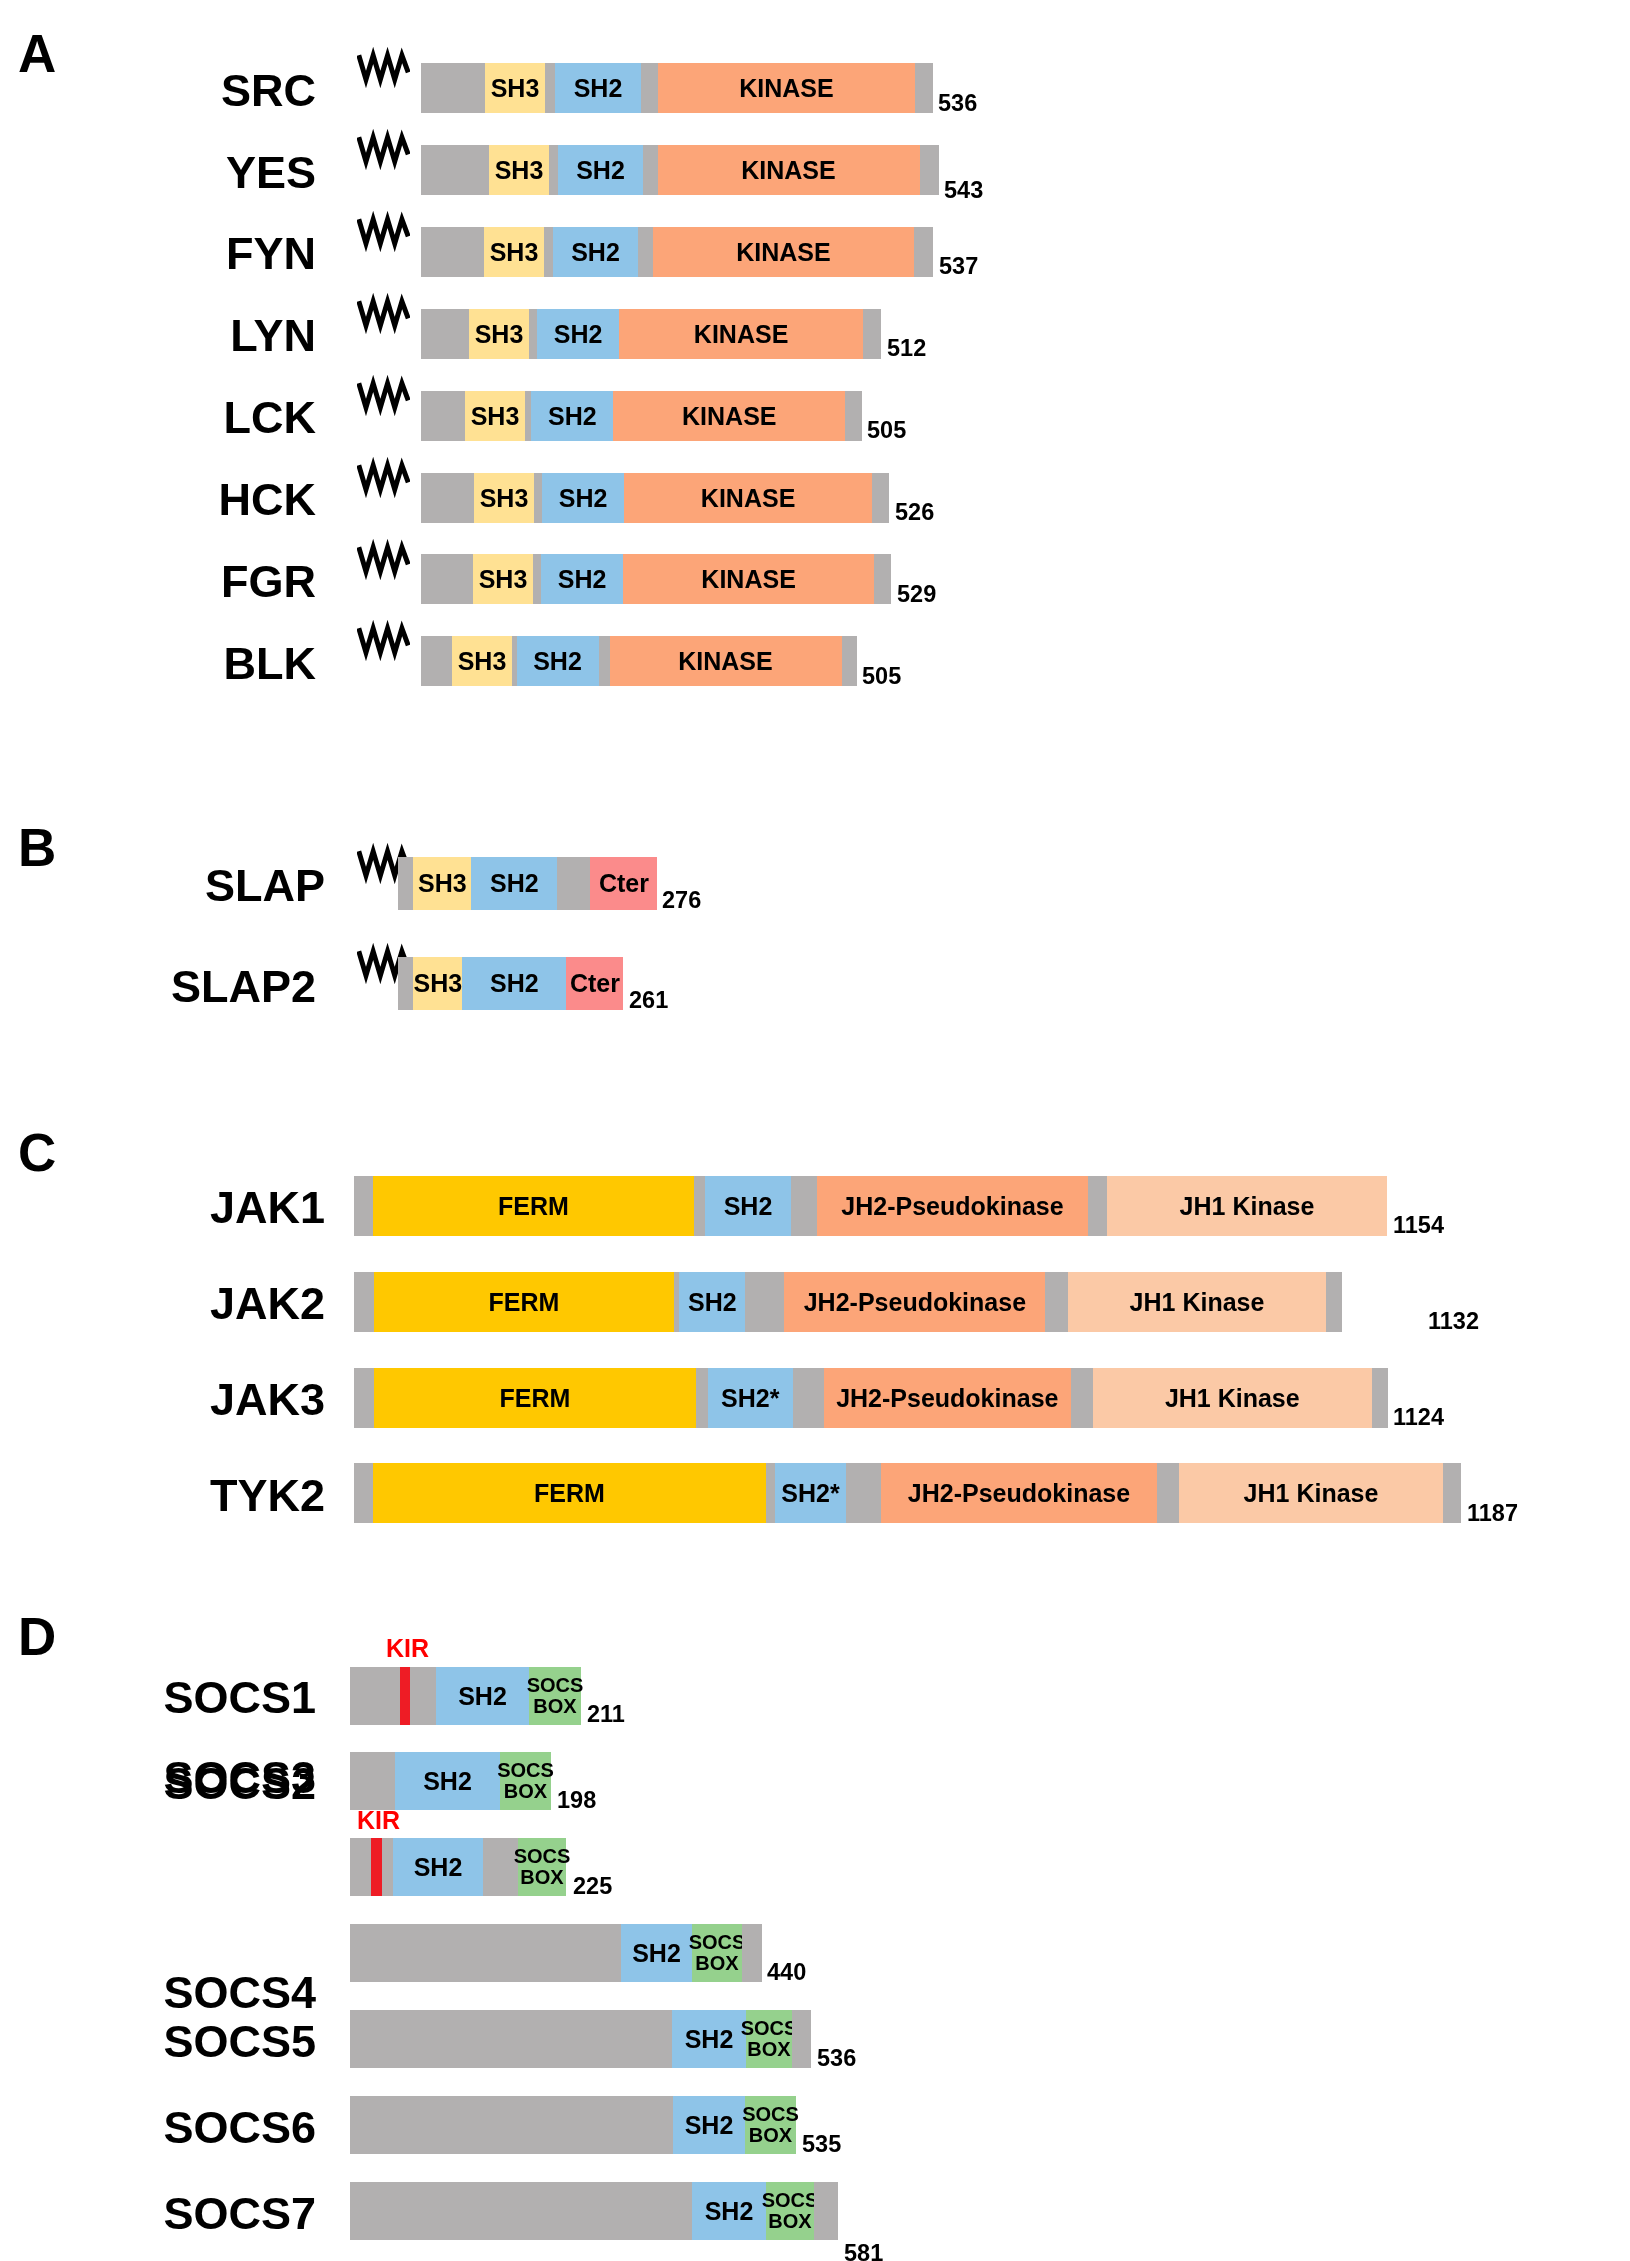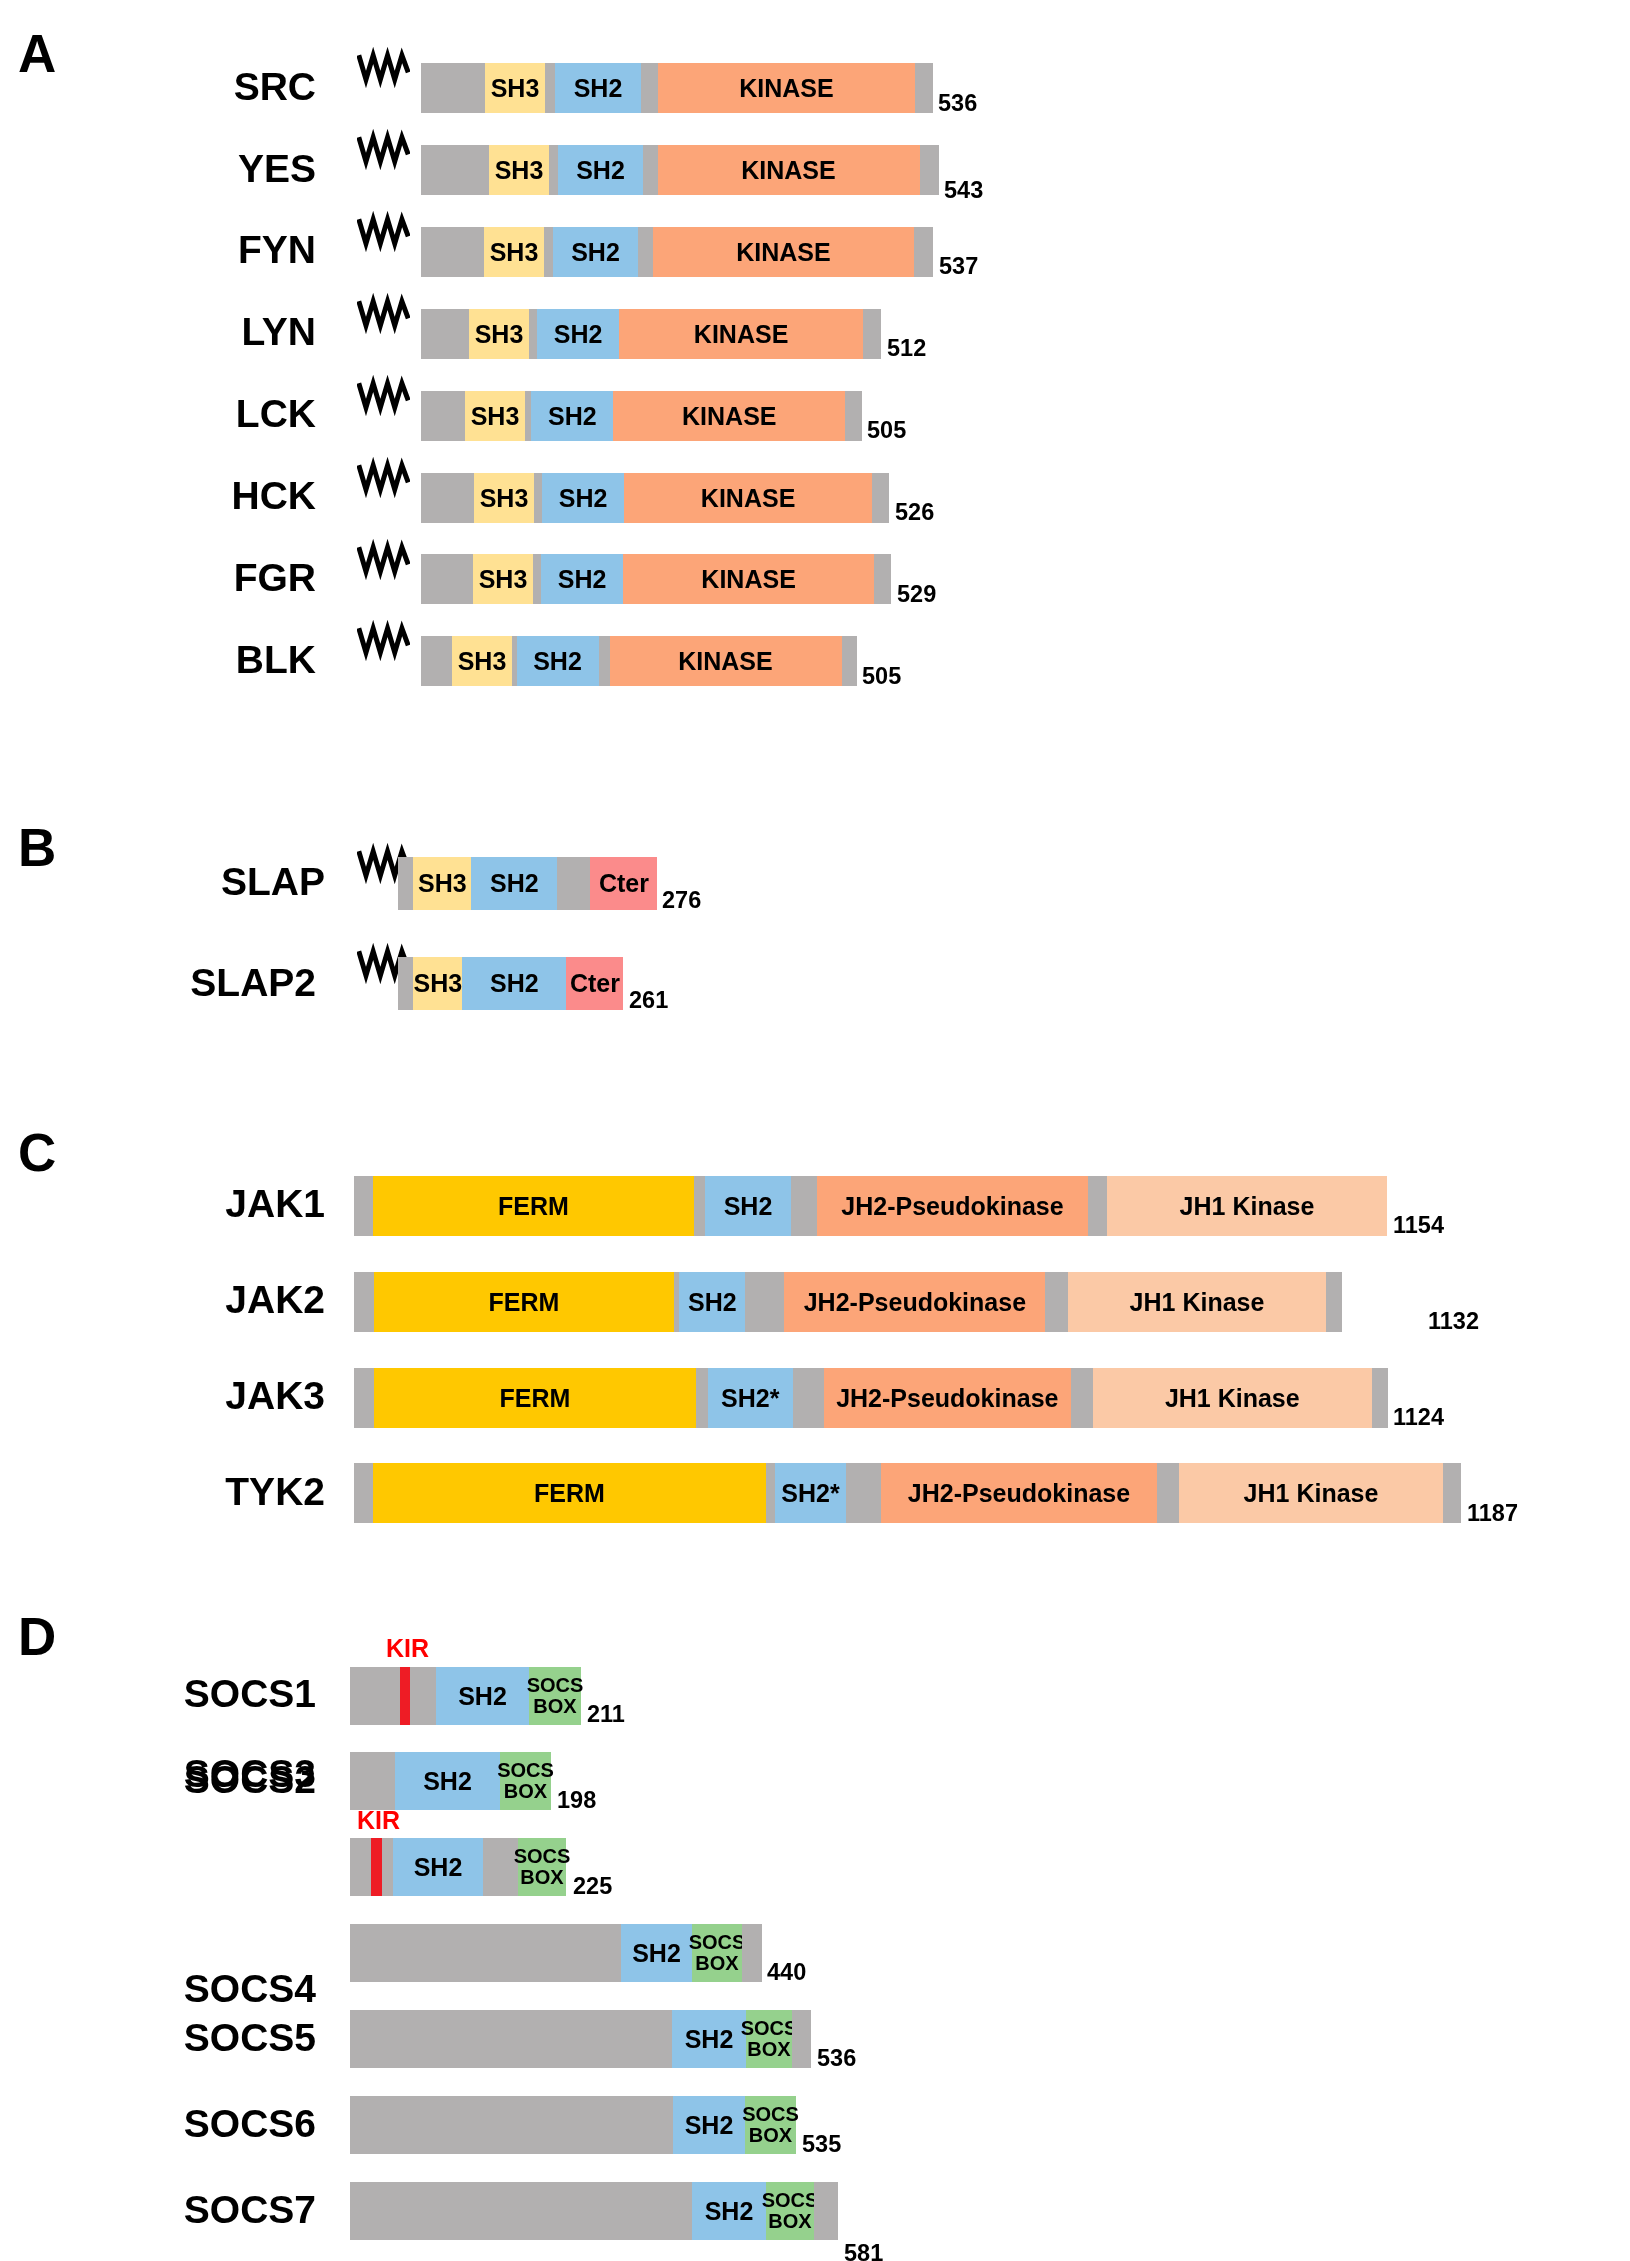--- a/index.html
+++ b/index.html
@@ -5,21 +5,21 @@
   html,body{margin:0;padding:0;background:#ffffff;}
   body{width:1630px;height:2381px;position:relative;font-family:"Liberation Sans",sans-serif;overflow:hidden;}
 
   .panel-letter{
     position:absolute;font-size:53px;font-weight:bold;color:#000;
     line-height:1;letter-spacing:-0.5px;
   }
 
   .prot-label{
     position:absolute;right:0;top:50%;transform:translateY(-50%);
-    font-size:39px;font-weight:bold;color:#000;white-space:nowrap;
+    font-size:45px;font-weight:bold;color:#000;white-space:nowrap;
     text-align:right;letter-spacing:0px;
   }
 
   .myr{
     position:absolute;top:50%;transform:translateY(-50%);
     font-size:0;line-height:0;
   }
   .myr svg{display:block;}
 
   .bar{

